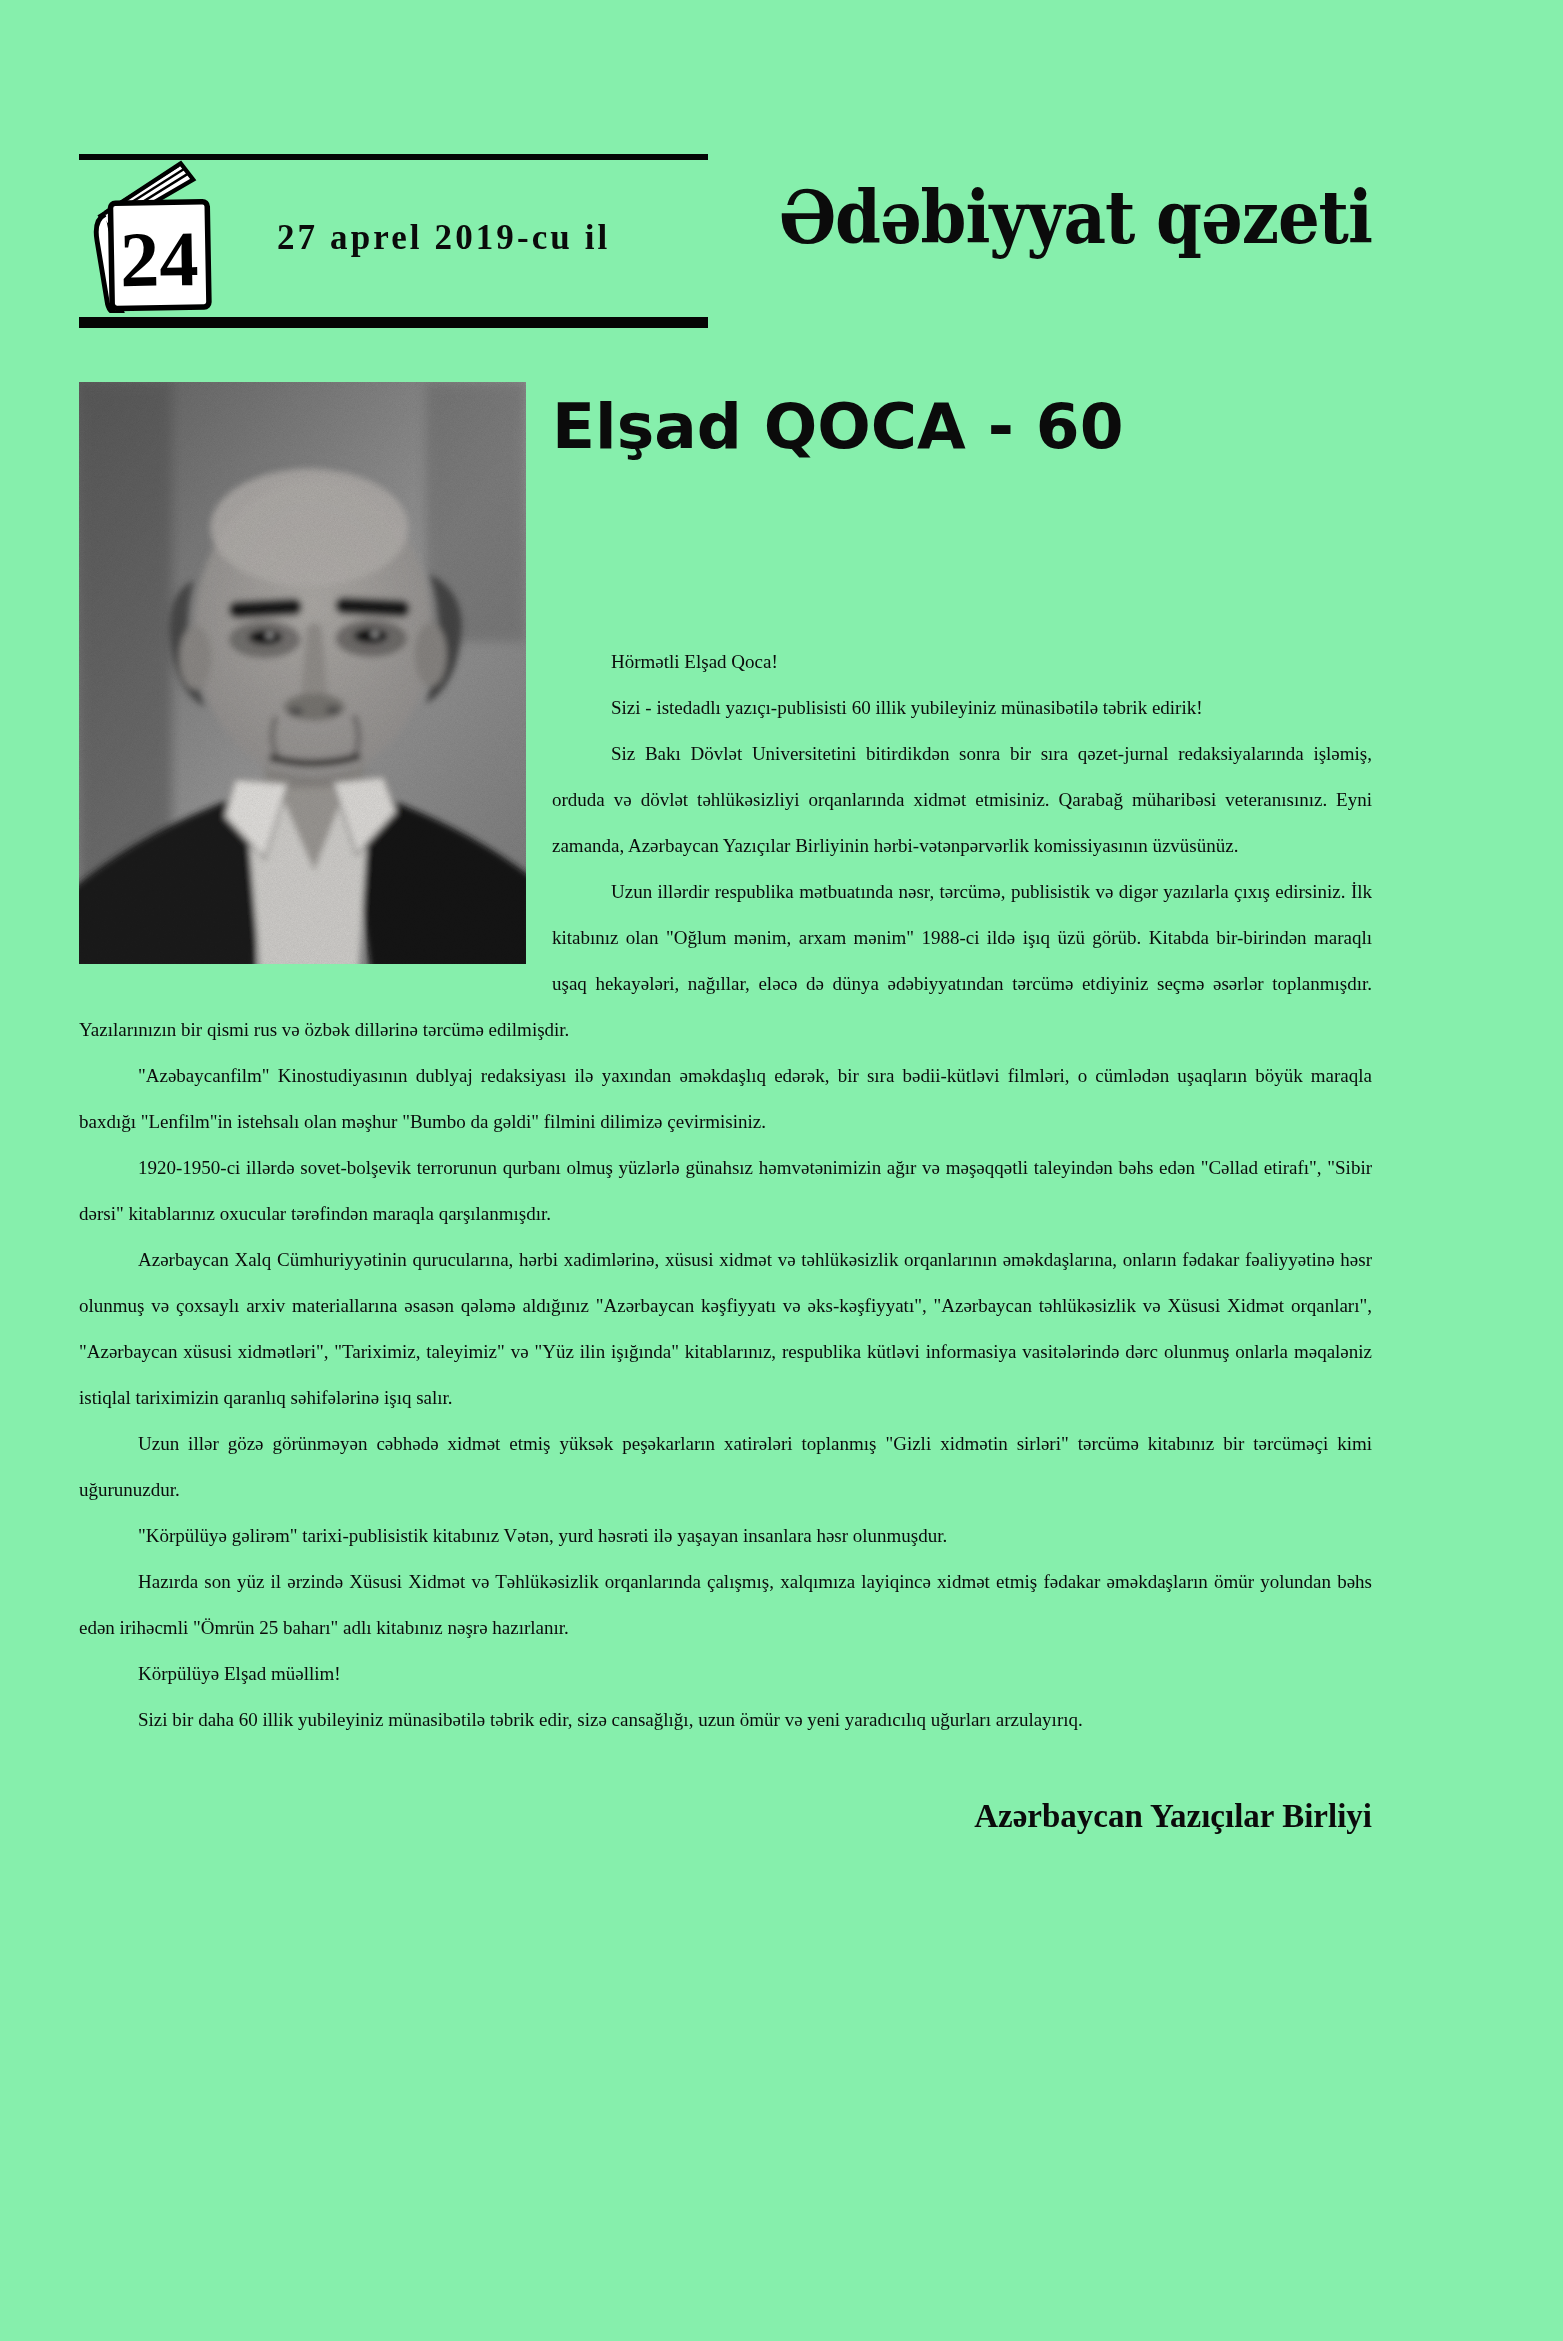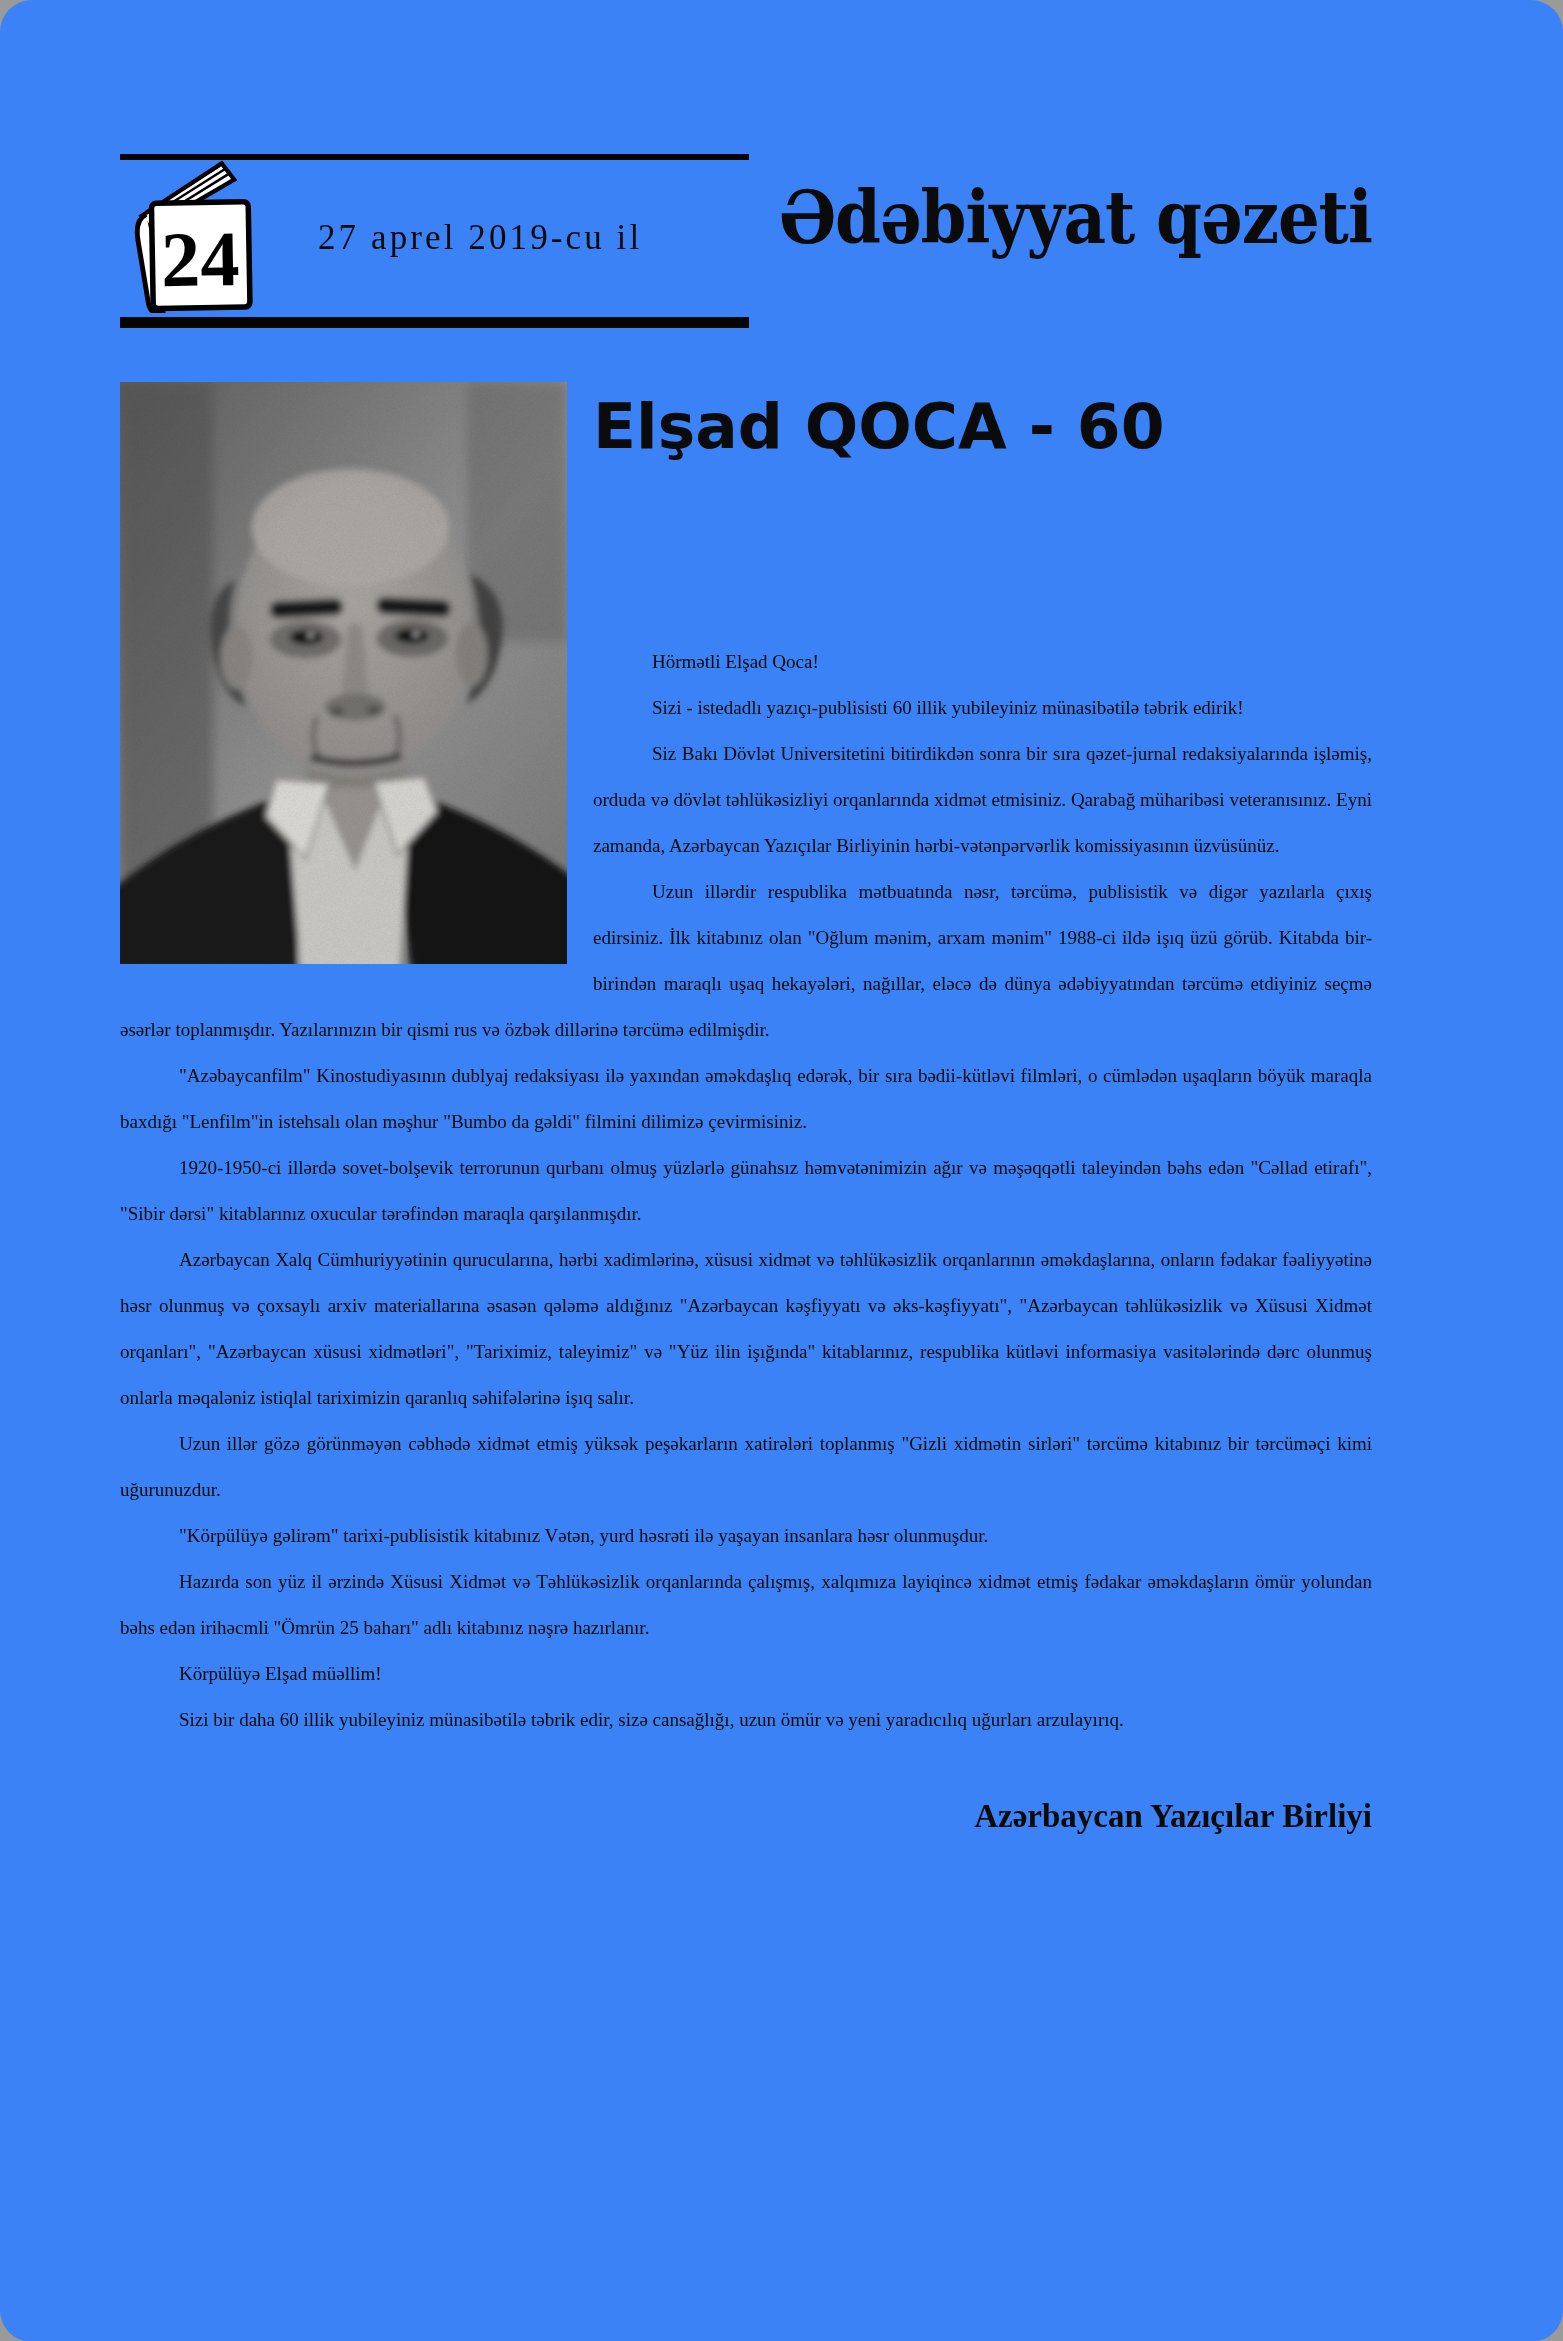--- a/index.html
+++ b/index.html
@@ -1,30 +1,30 @@
 <!DOCTYPE html>
 <html style="font-size:10px"><head>
 <meta charset="utf-8">
 <style>
   html,body{margin:0;padding:0;background:#9a9a9a;}
   .page{
-    width:1563px;height:2342px;background:#3b82f6;position:relative;
-    box-sizing:border-box;padding:154px 191px 0 120px;
-    font-family:"Liberation Serif",serif;color:#0b0b0b;overflow:hidden;border-radius:32px;
+    width:1563px;height:2342px;background:#86efac;position:relative;
+    box-sizing:border-box;padding:154px 191px 0 79px;
+    font-family:"Liberation Serif",serif;color:#0b0b0b;overflow:hidden;
   }
   
   .header{position:relative;height:187px;}
   .header-left{width:629px;position:relative;}
   .rule{background:#050505;}
   .rule-top{height:5.6px;}
   .rule-bottom{height:11.8px;}
   .header-mid{display:flex;align-items:center;height:157px;}
   .book-icon{width:147px;height:162px;margin-top:-16px;flex:0 0 auto;}
   .issue-date{
-    font-weight:normal;font-size:35px;letter-spacing:3.1px;margin-left:51px;
+    font-weight:bold;font-size:35px;letter-spacing:3.1px;margin-left:51px;
     font-family:"Liberation Serif",serif;white-space:nowrap;
   }
   .masthead{
     position:absolute;top:20px;right:0;margin:0;
     font-family:"DejaVu Serif",serif;font-weight:bold;font-size:73px;
     letter-spacing:-1.2px;transform:scaleX(.9);transform-origin:100% 50%;
     white-space:nowrap;
   }
   
   .article{margin-top:41px;position:relative;}

